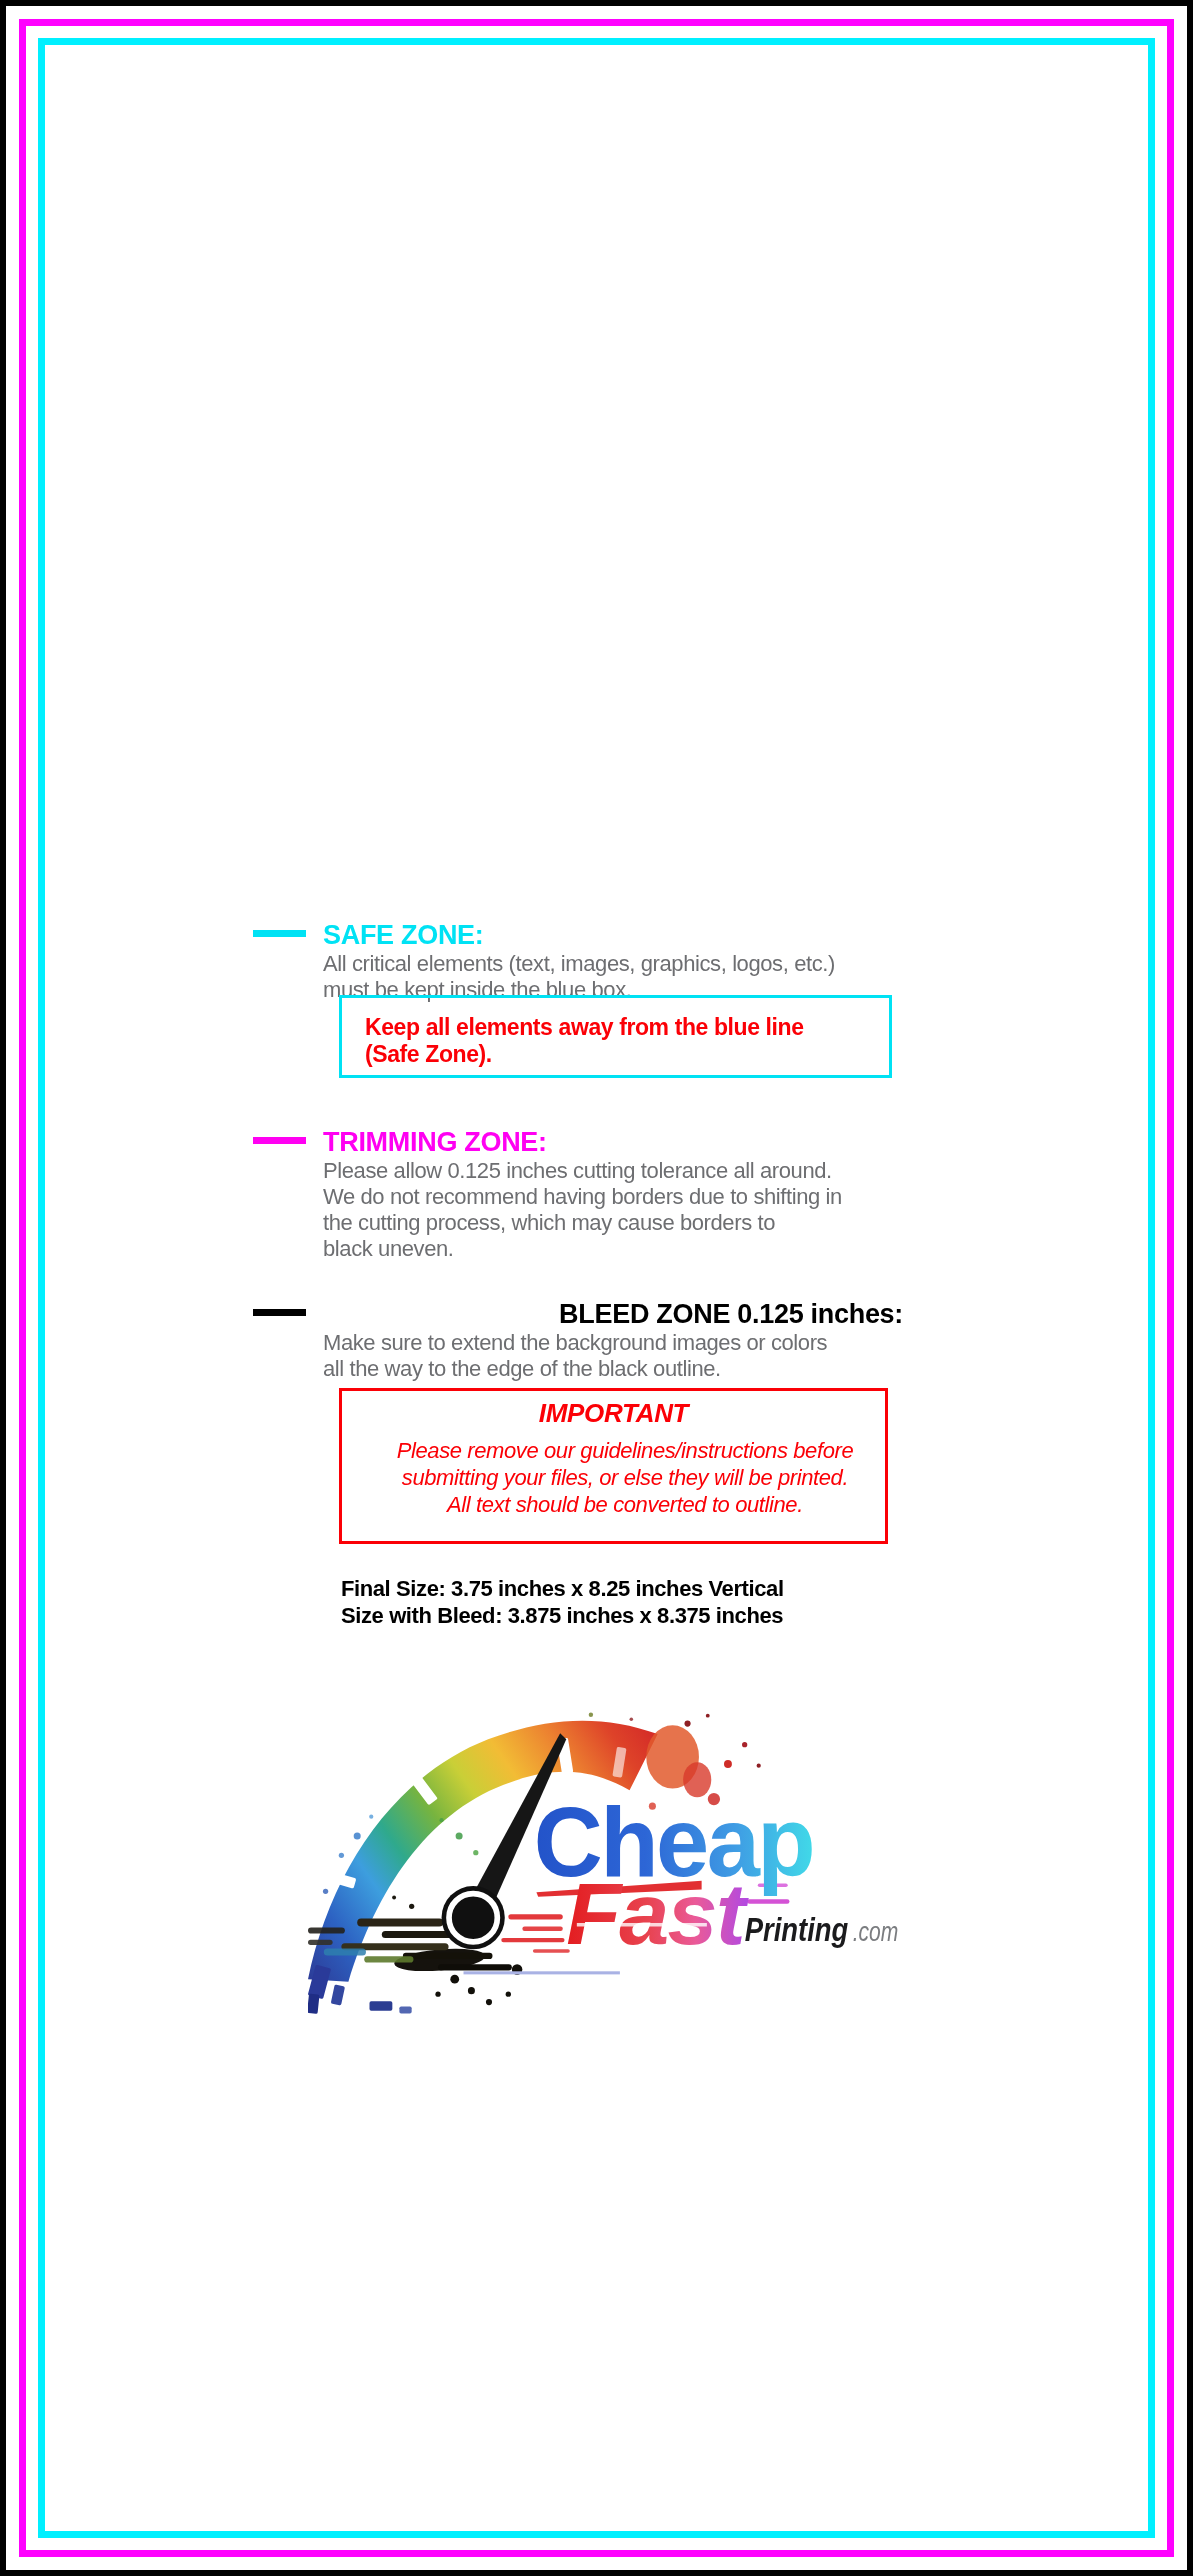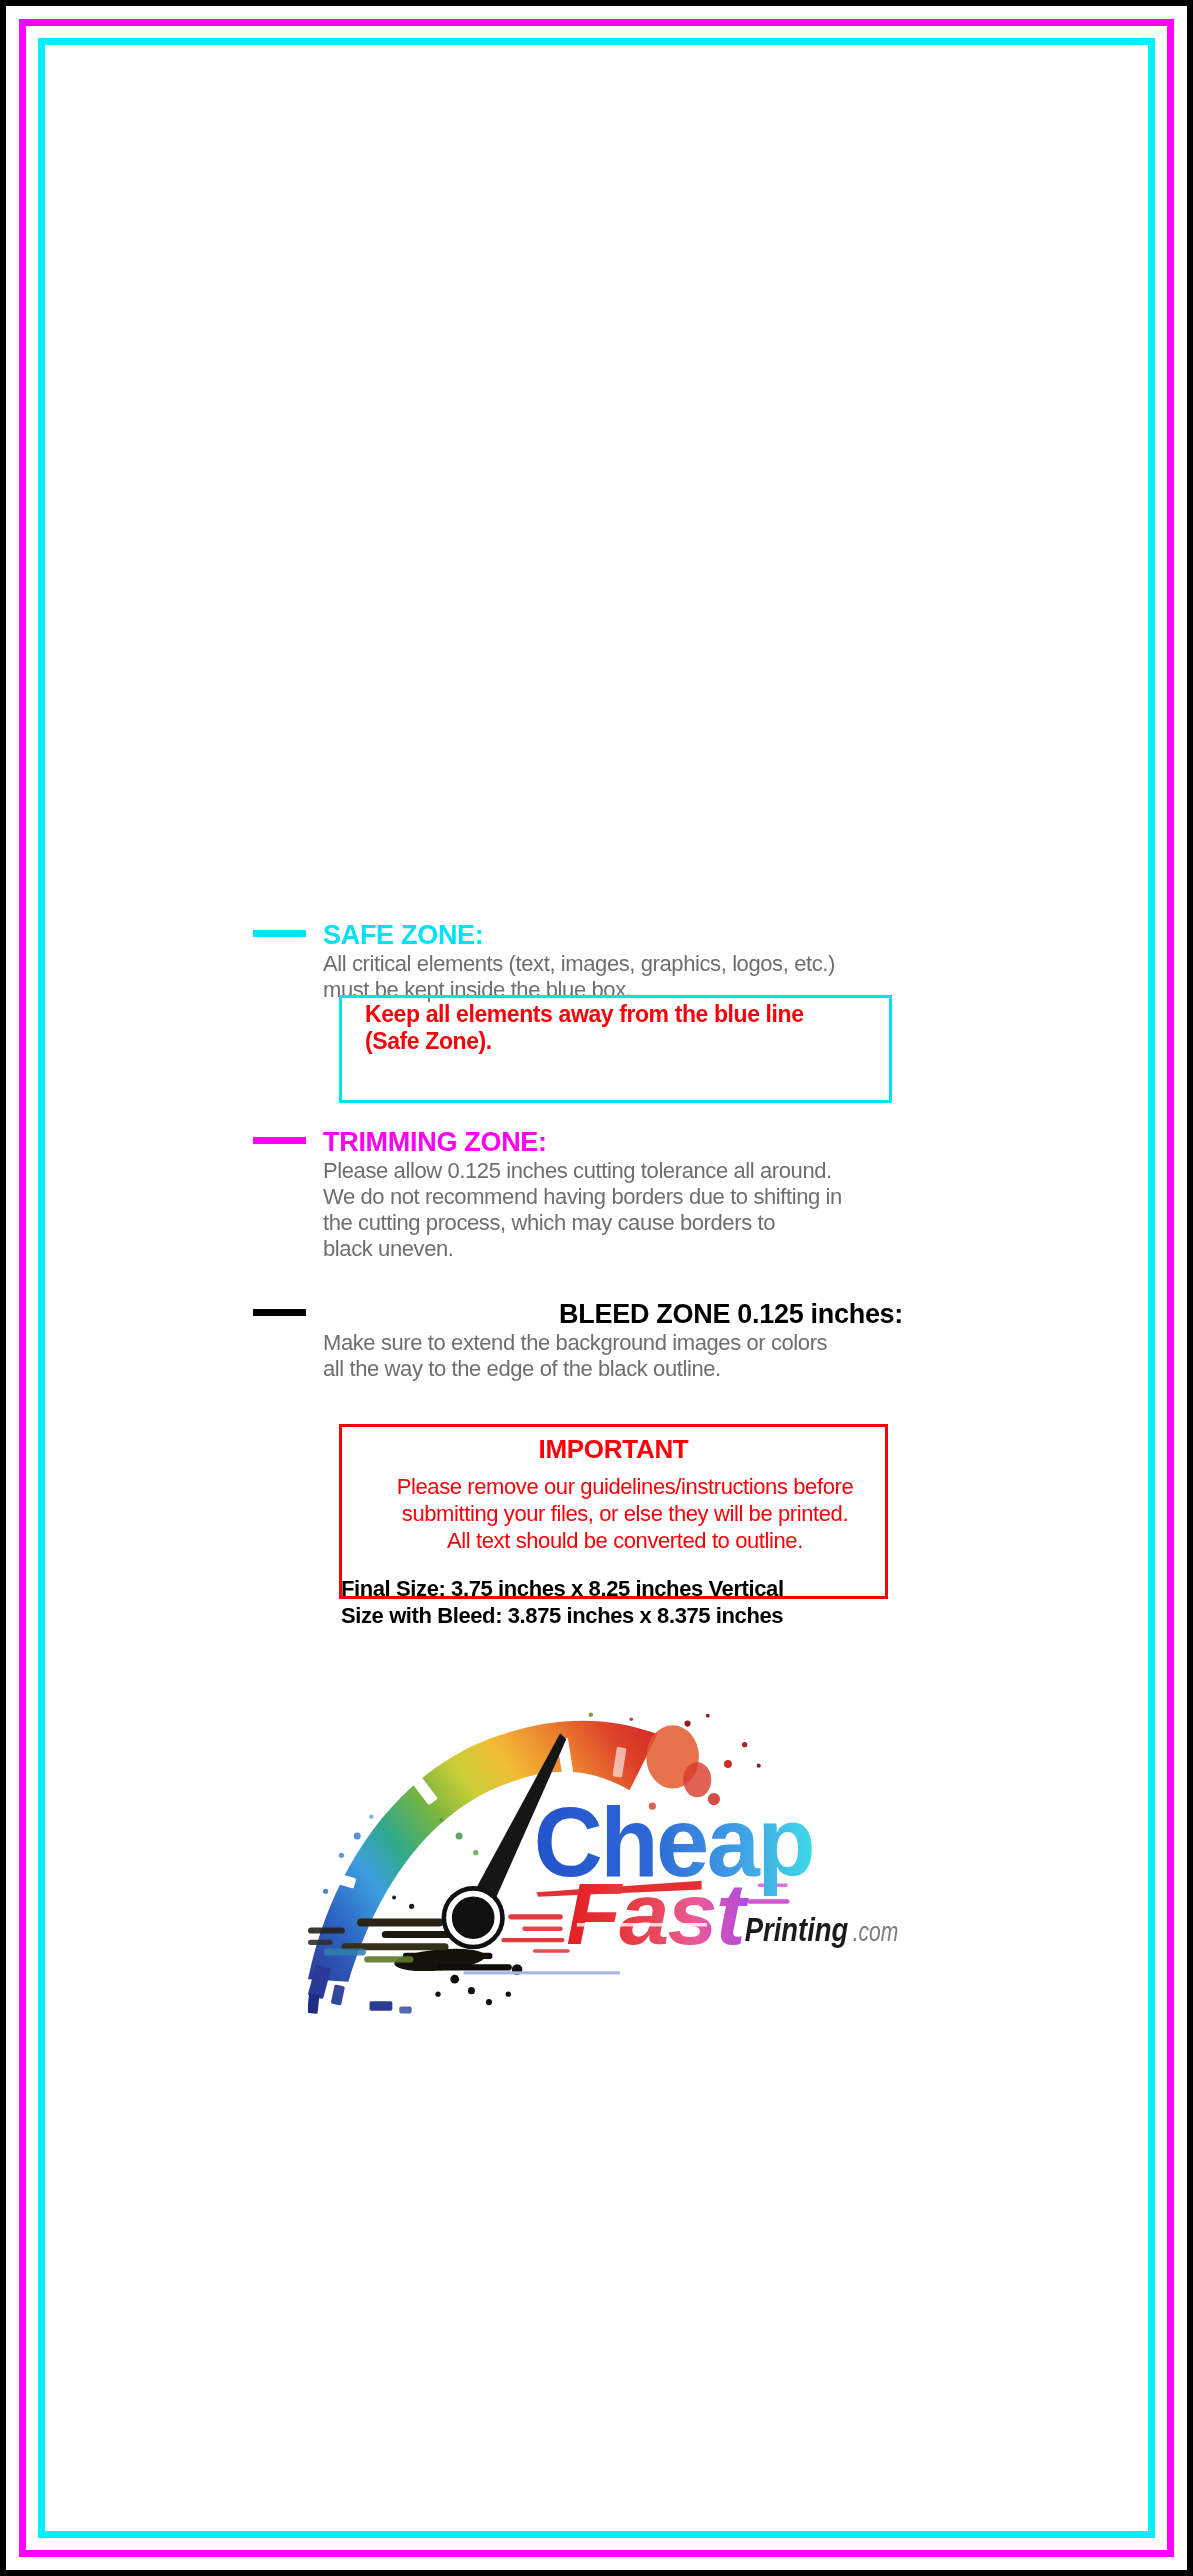--- a/index.html
+++ b/index.html
@@ -34,31 +34,32 @@
   }
   .safe-h  { color: var(--accent-cyan, #00e2f4); }
   .trim-h  { color: var(--accent-magenta, #ff00f2); }
   .bleed-h { color: #000000; text-align: right; }
   .dash-safe  { background: var(--accent-cyan, #00e2f4); top: 11.4px; }
   .dash-trim  { background: var(--accent-magenta, #ff00f2); top: 11.4px; }
   .dash-bleed { background: #000; top: 11.4px; }
 
   
   .callout-safe {
-    position: absolute; left: 339px; top: 995px; width: 553px; height: 108px;
+    position: absolute; left: 339px; top: 995px; width: 553px; height: 83px;
     border: 3.5px solid var(--accent-cyan, #00e2f4);
-    padding: 3px 0 0 23px;
+    padding: 16px 0 0 23px;
     color: var(--alert-red, #fb0006);
     font-size: 23px; font-weight: bold; line-height: 27px; letter-spacing: -0.4px;
     white-space: nowrap;
   }
   .important-box {
-    position: absolute; left: 339px; top: 1424px; width: 549px; height: 175px;
+    position: absolute; left: 339px; top: 1388px; width: 549px; height: 156px;
     border: 3.5px solid var(--alert-red, #fb0006);
     color: var(--alert-red, #fb0006);
+    font-style: italic;
   }
   .important-box .title {
     margin-top: 7px; text-align: center;
     font-size: 26px; font-weight: bold; letter-spacing: -0.3px;
   }
   .important-box .body {
     margin-top: 8px; padding-left: 23px;
     font-size: 22px; line-height: 27px; letter-spacing: -0.4px;
     white-space: nowrap;
     text-align: center;

